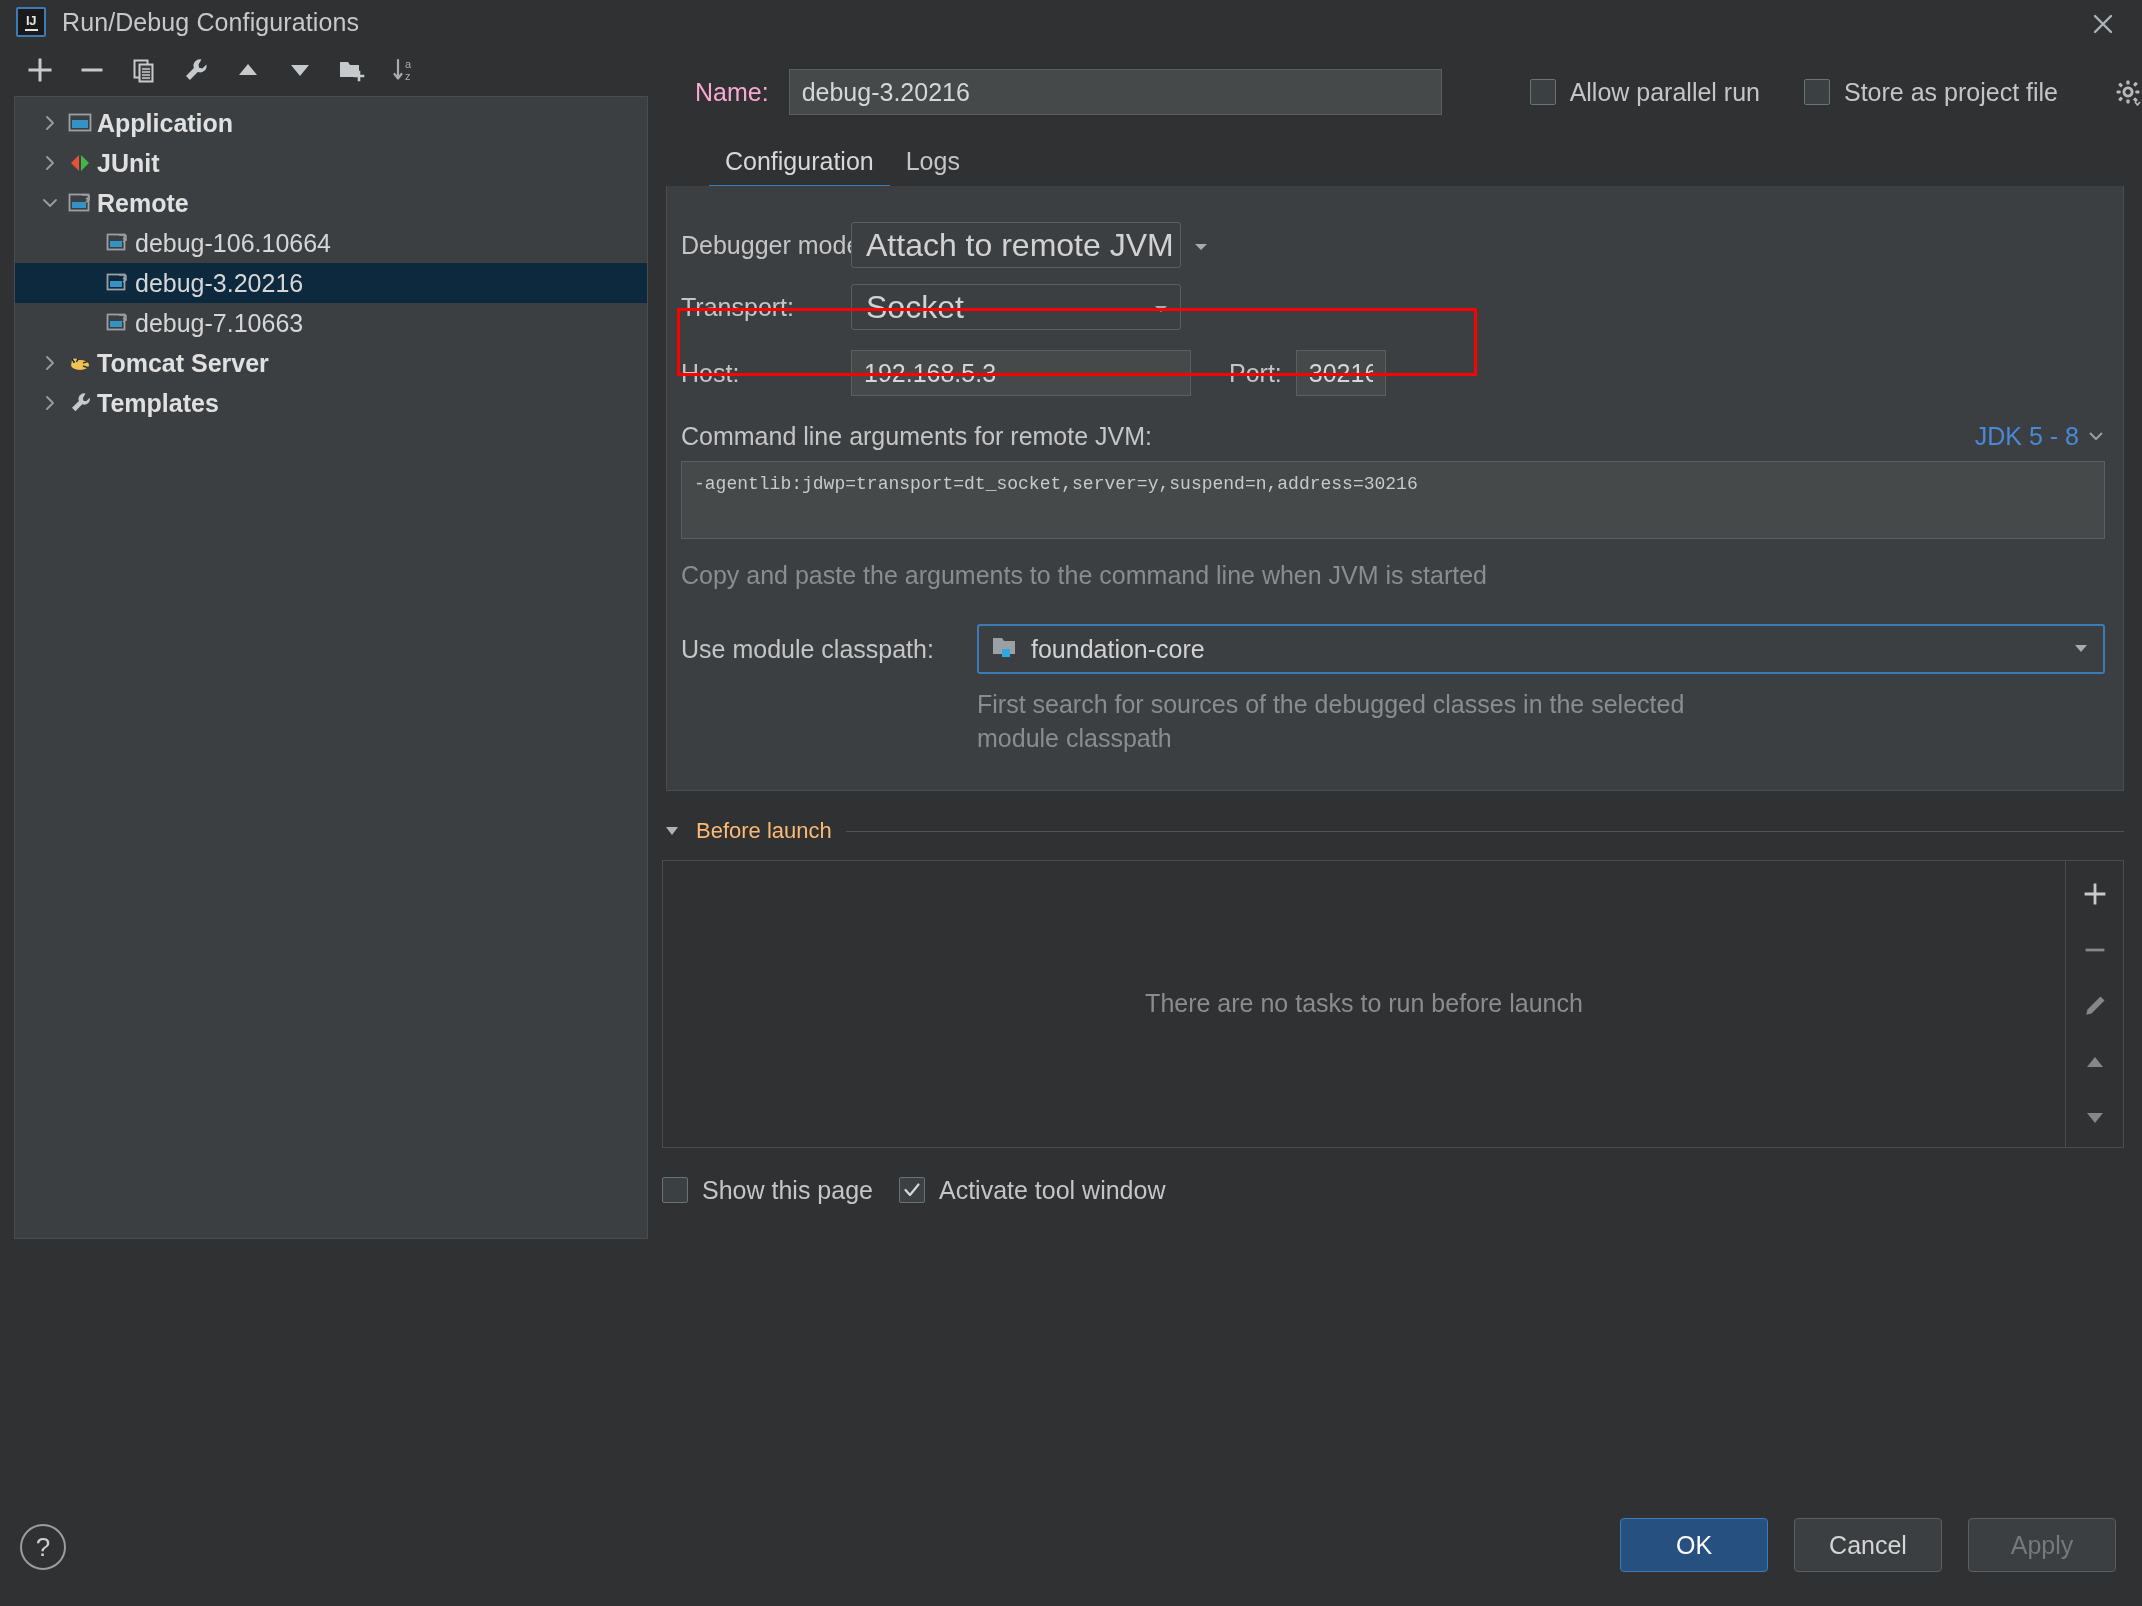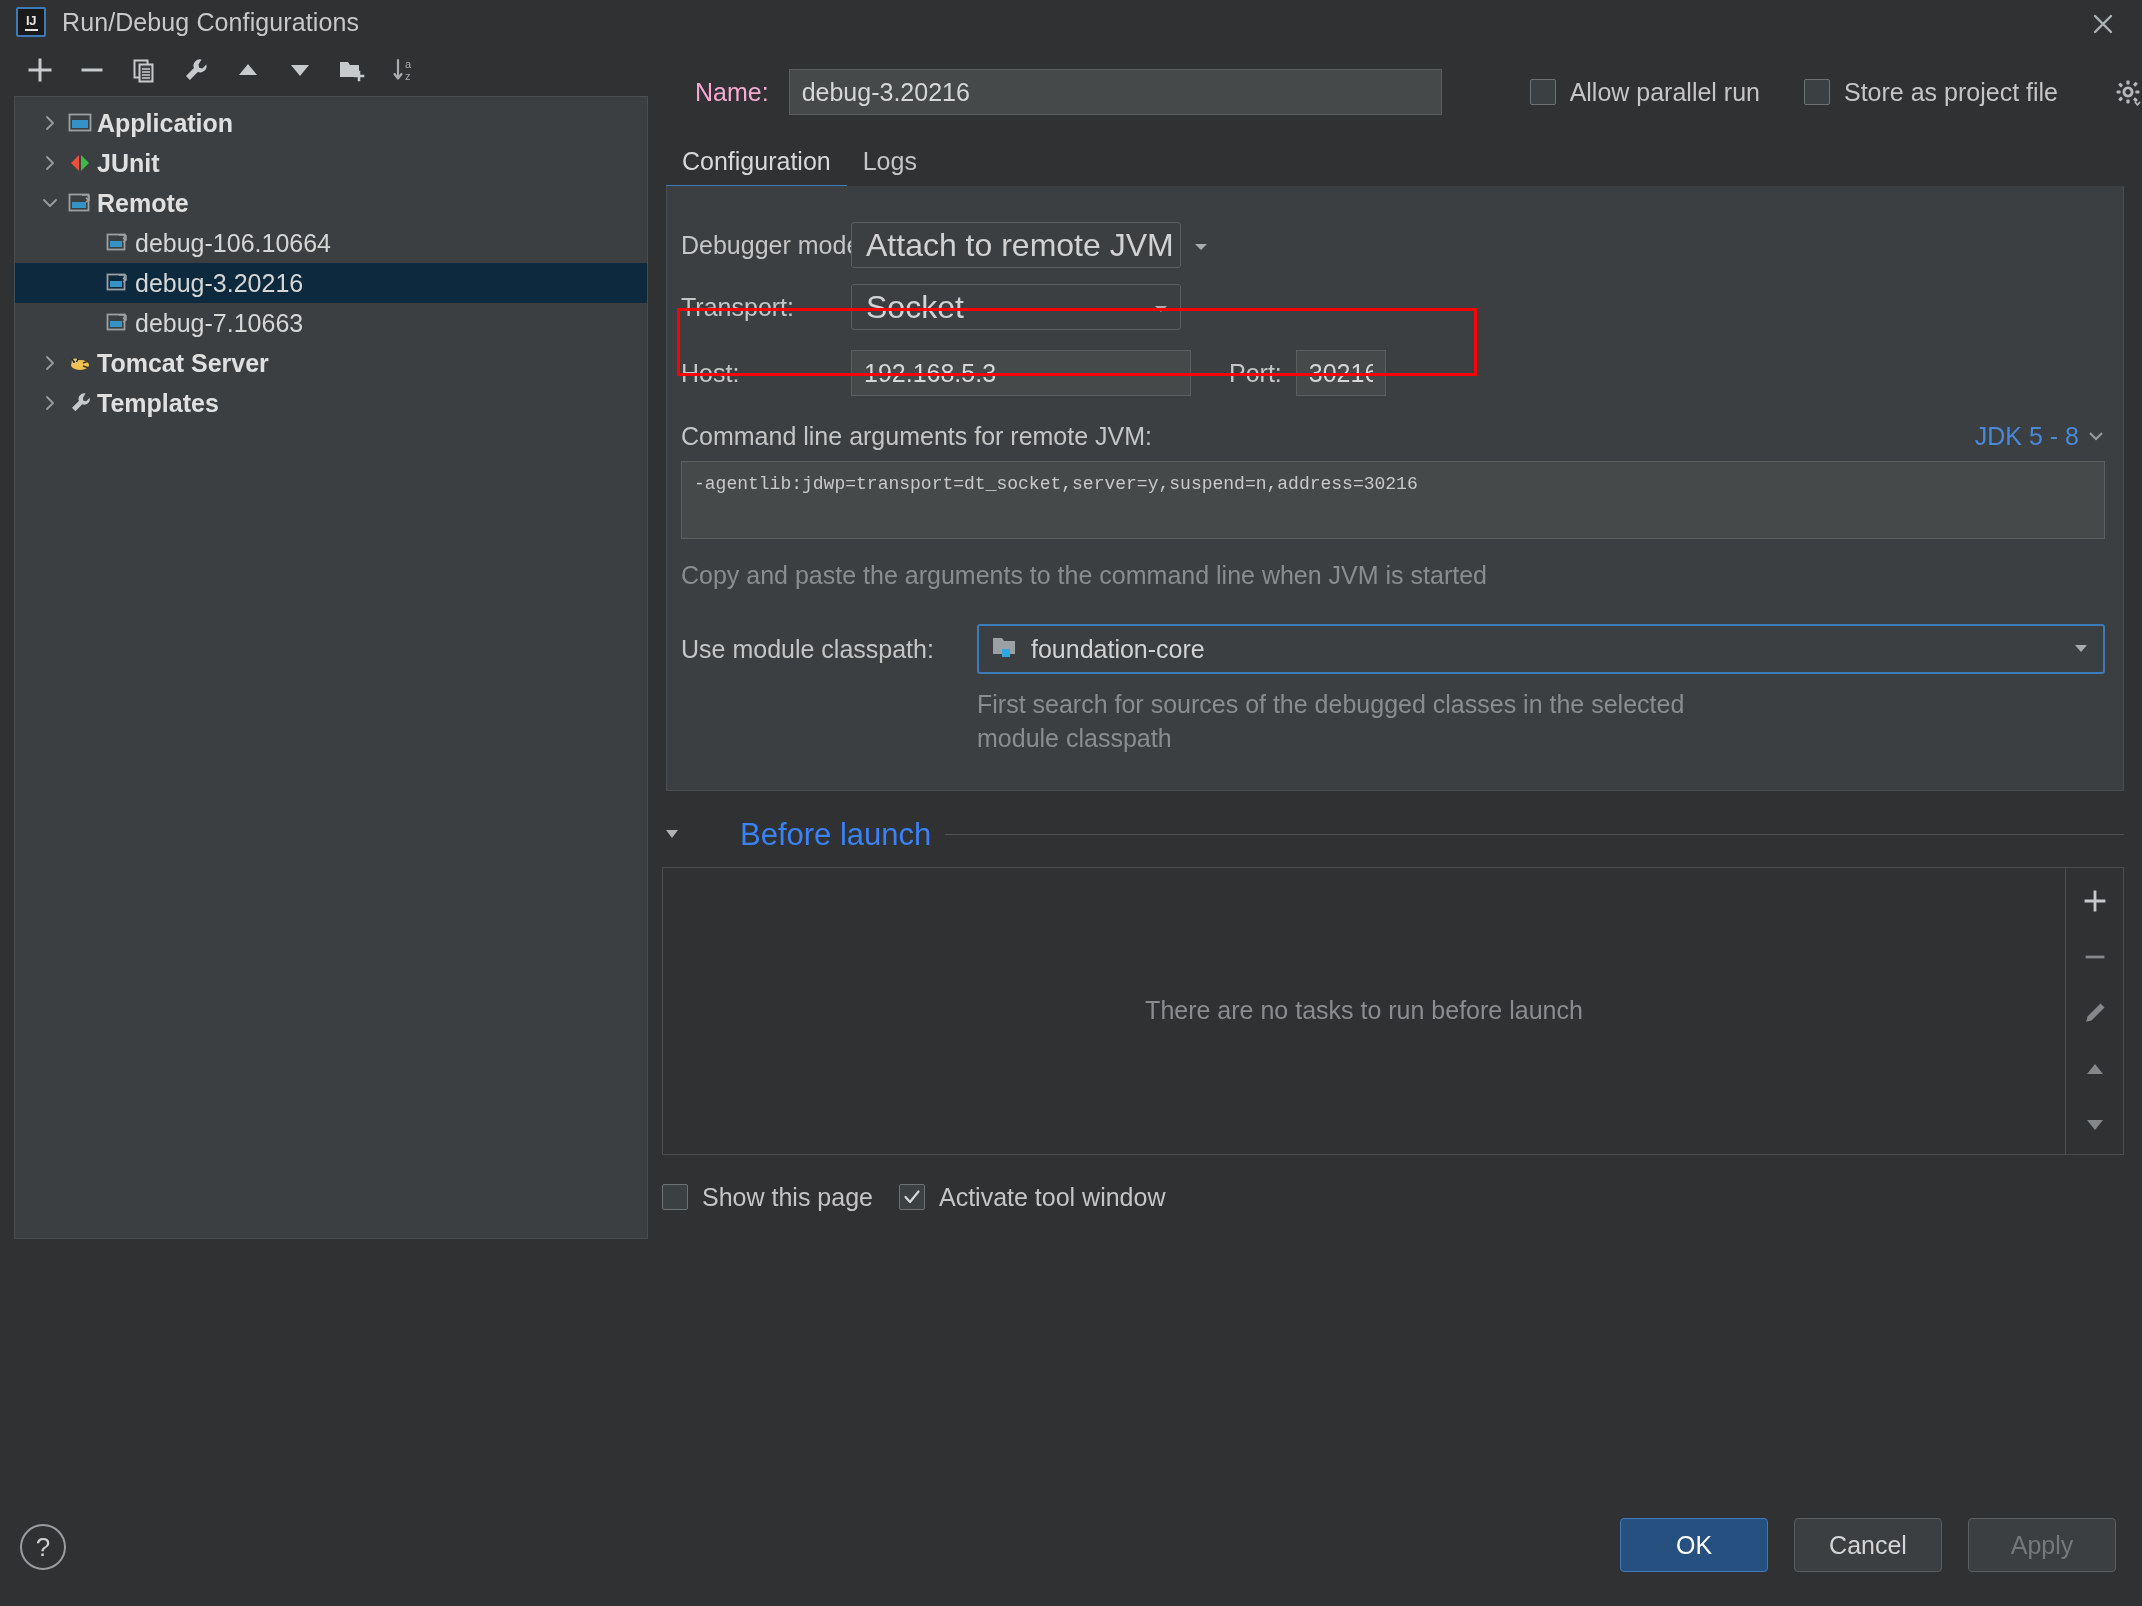--- a/index.html
+++ b/index.html
@@ -151,20 +151,21 @@
   .chk.checked { }
   .chk-label { font-size: 25px; color: #c5c5c5; white-space: nowrap; }
   .gear-btn { margin-left: 12px; cursor: pointer; display:flex; align-items:center; }
 
   
   .tabs {
     display: flex; align-items: flex-end;
     margin-top: 18px;
     padding-left: 18px;
     height: 52px;
+    margin-left: 43px;
   }
   .tab {
     padding: 0 16px 10px 16px;
     font-size: 25px; color: #c5c5c5;
     cursor: pointer; position: relative;
   }
   .tab.active { color: #d8d8d8; }
   .tab.active::after {
     content: ""; position: absolute;
     left: 0; right: 0; bottom: -4px;
@@ -278,21 +279,21 @@
     max-width: 780px;
   }
 
   
   .bl-header {
     display: flex; align-items: center;
     margin: 26px 18px 0 14px;
     gap: 14px;
     cursor: pointer;
   }
-  .bl-title { font-size: 31px; color: #3b82f6; white-space: nowrap; margin-left: 44px; }
+  .bl-title { font-size: 22px; color: #fdba74; white-space: nowrap; }
   .bl-line { flex: 1; height: 1px; background: #4f5355; }
   .bl-body {
     margin: 14px 18px 0 14px;
     border: 1px solid #4a4d4f;
     height: 288px;
     display: flex;
     position: relative;
   }
   .bl-empty {
     flex: 1;

